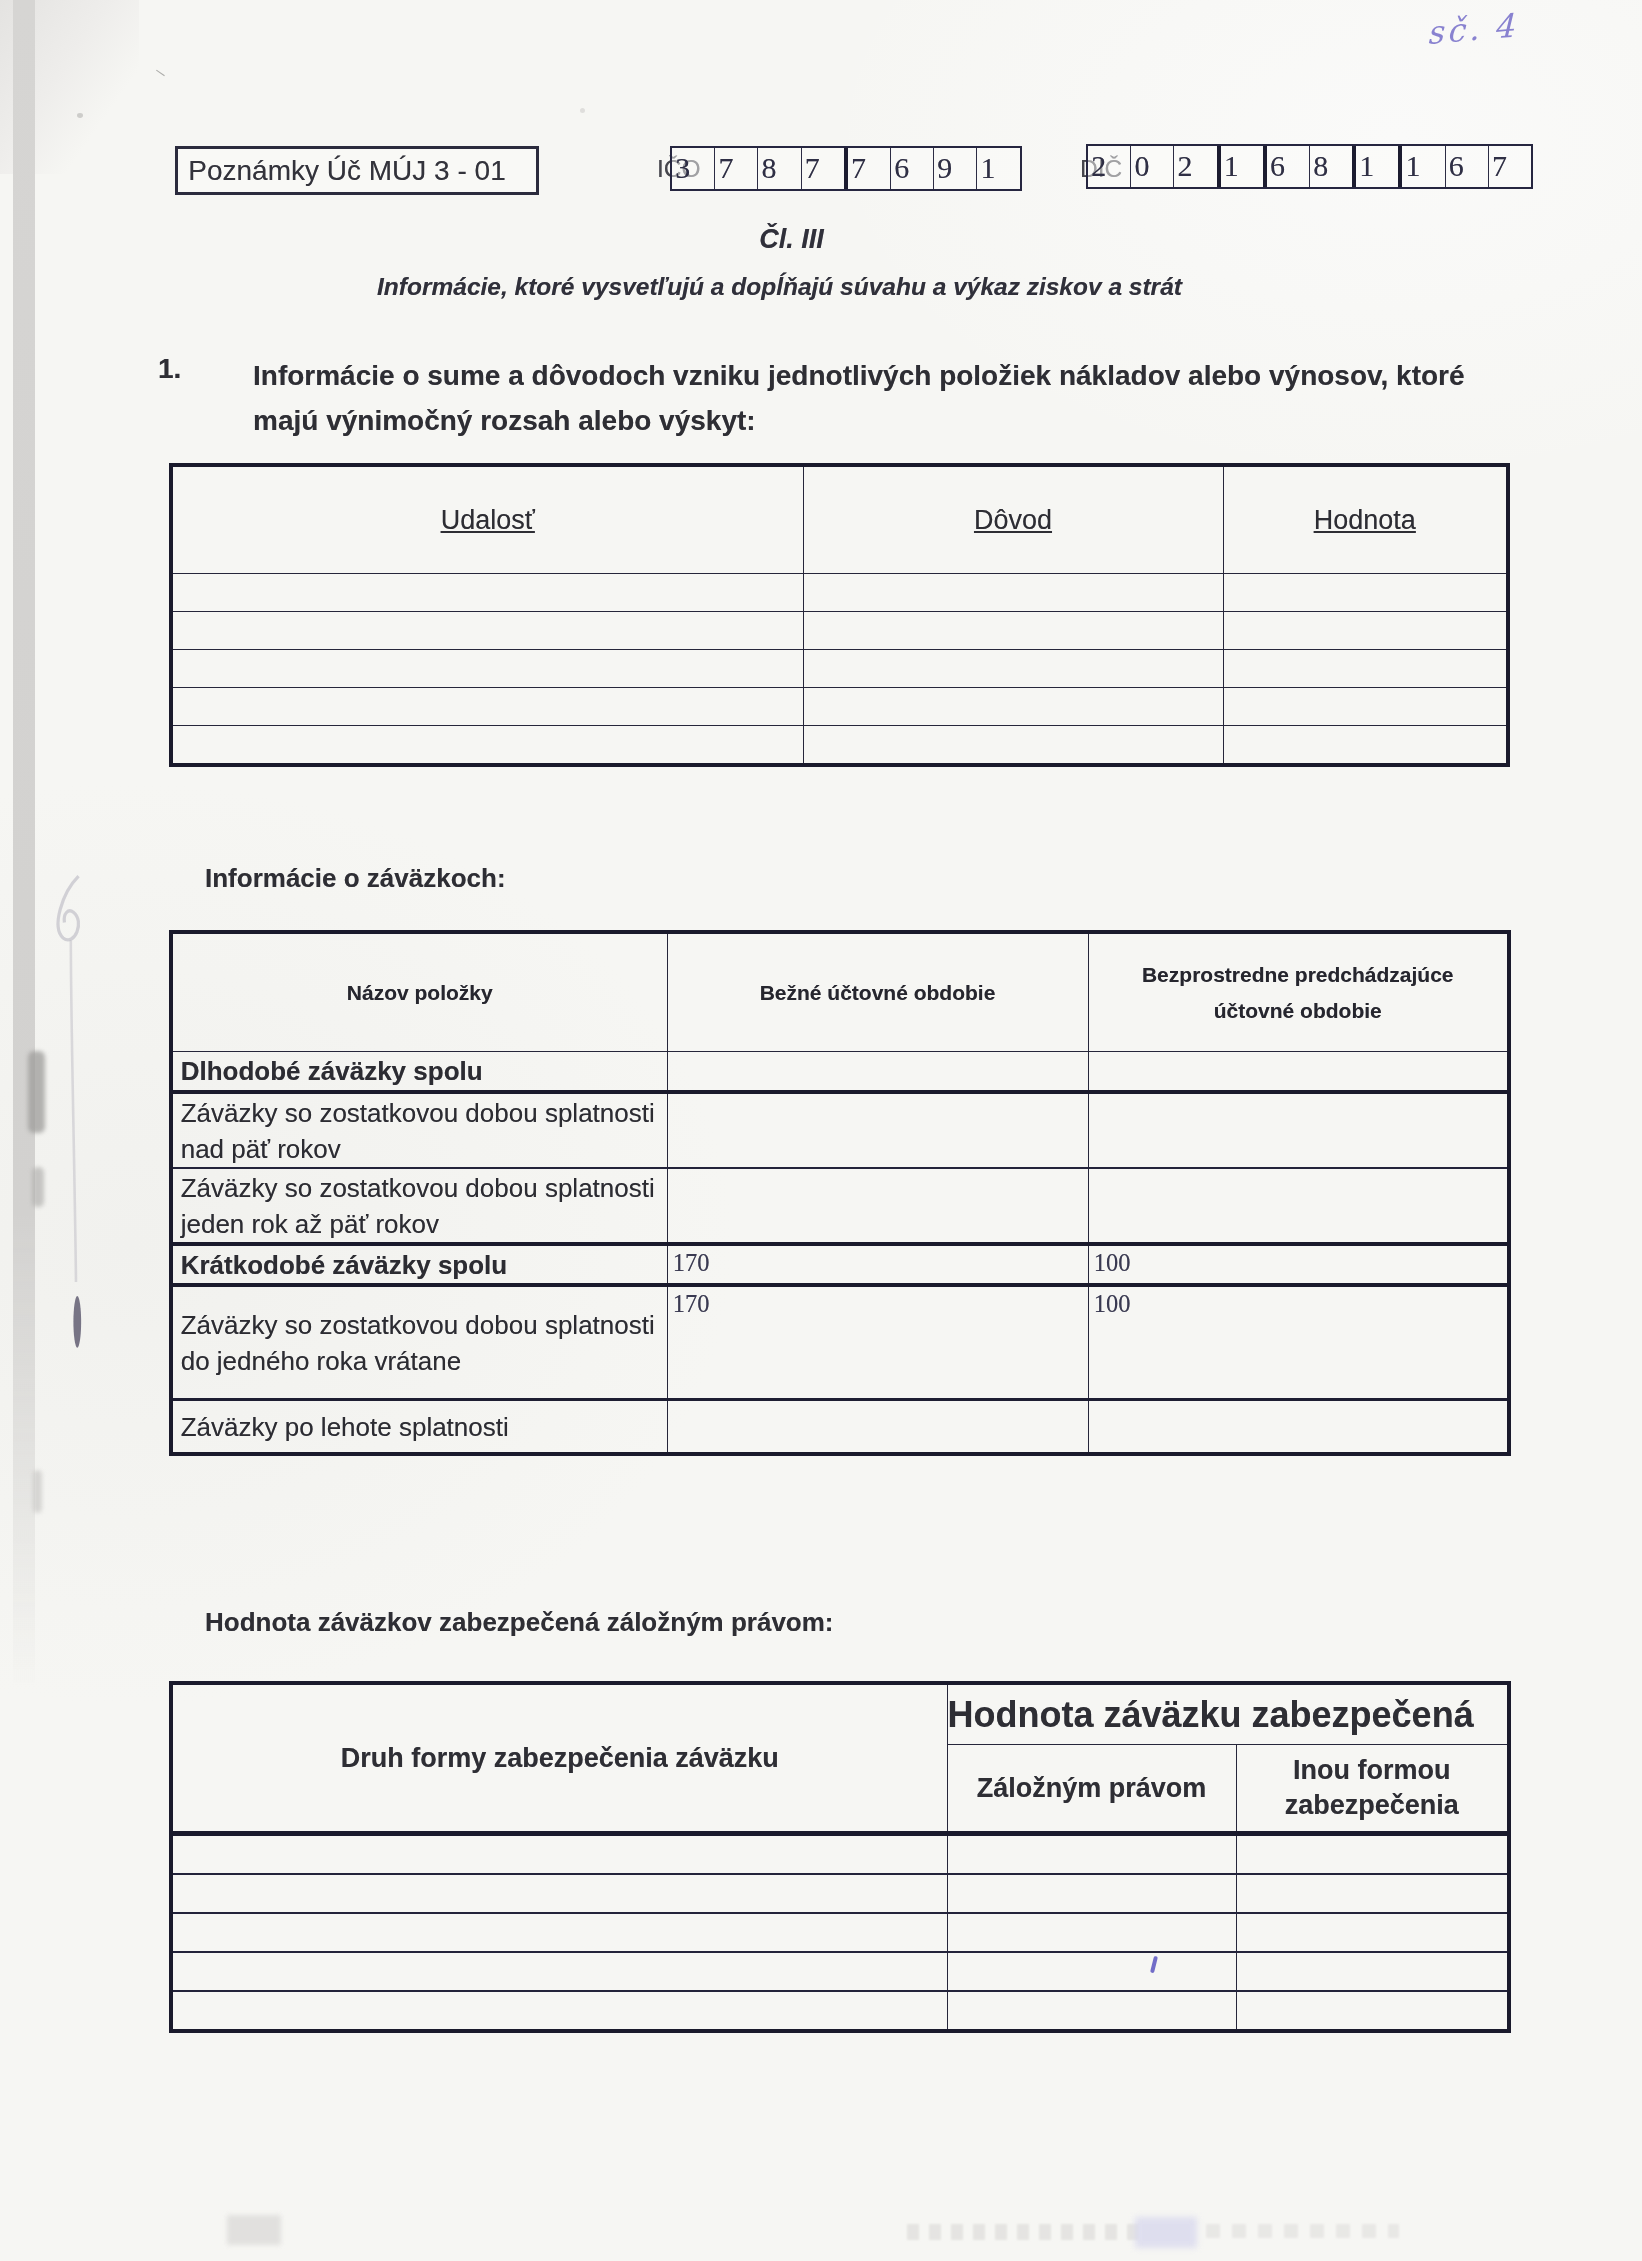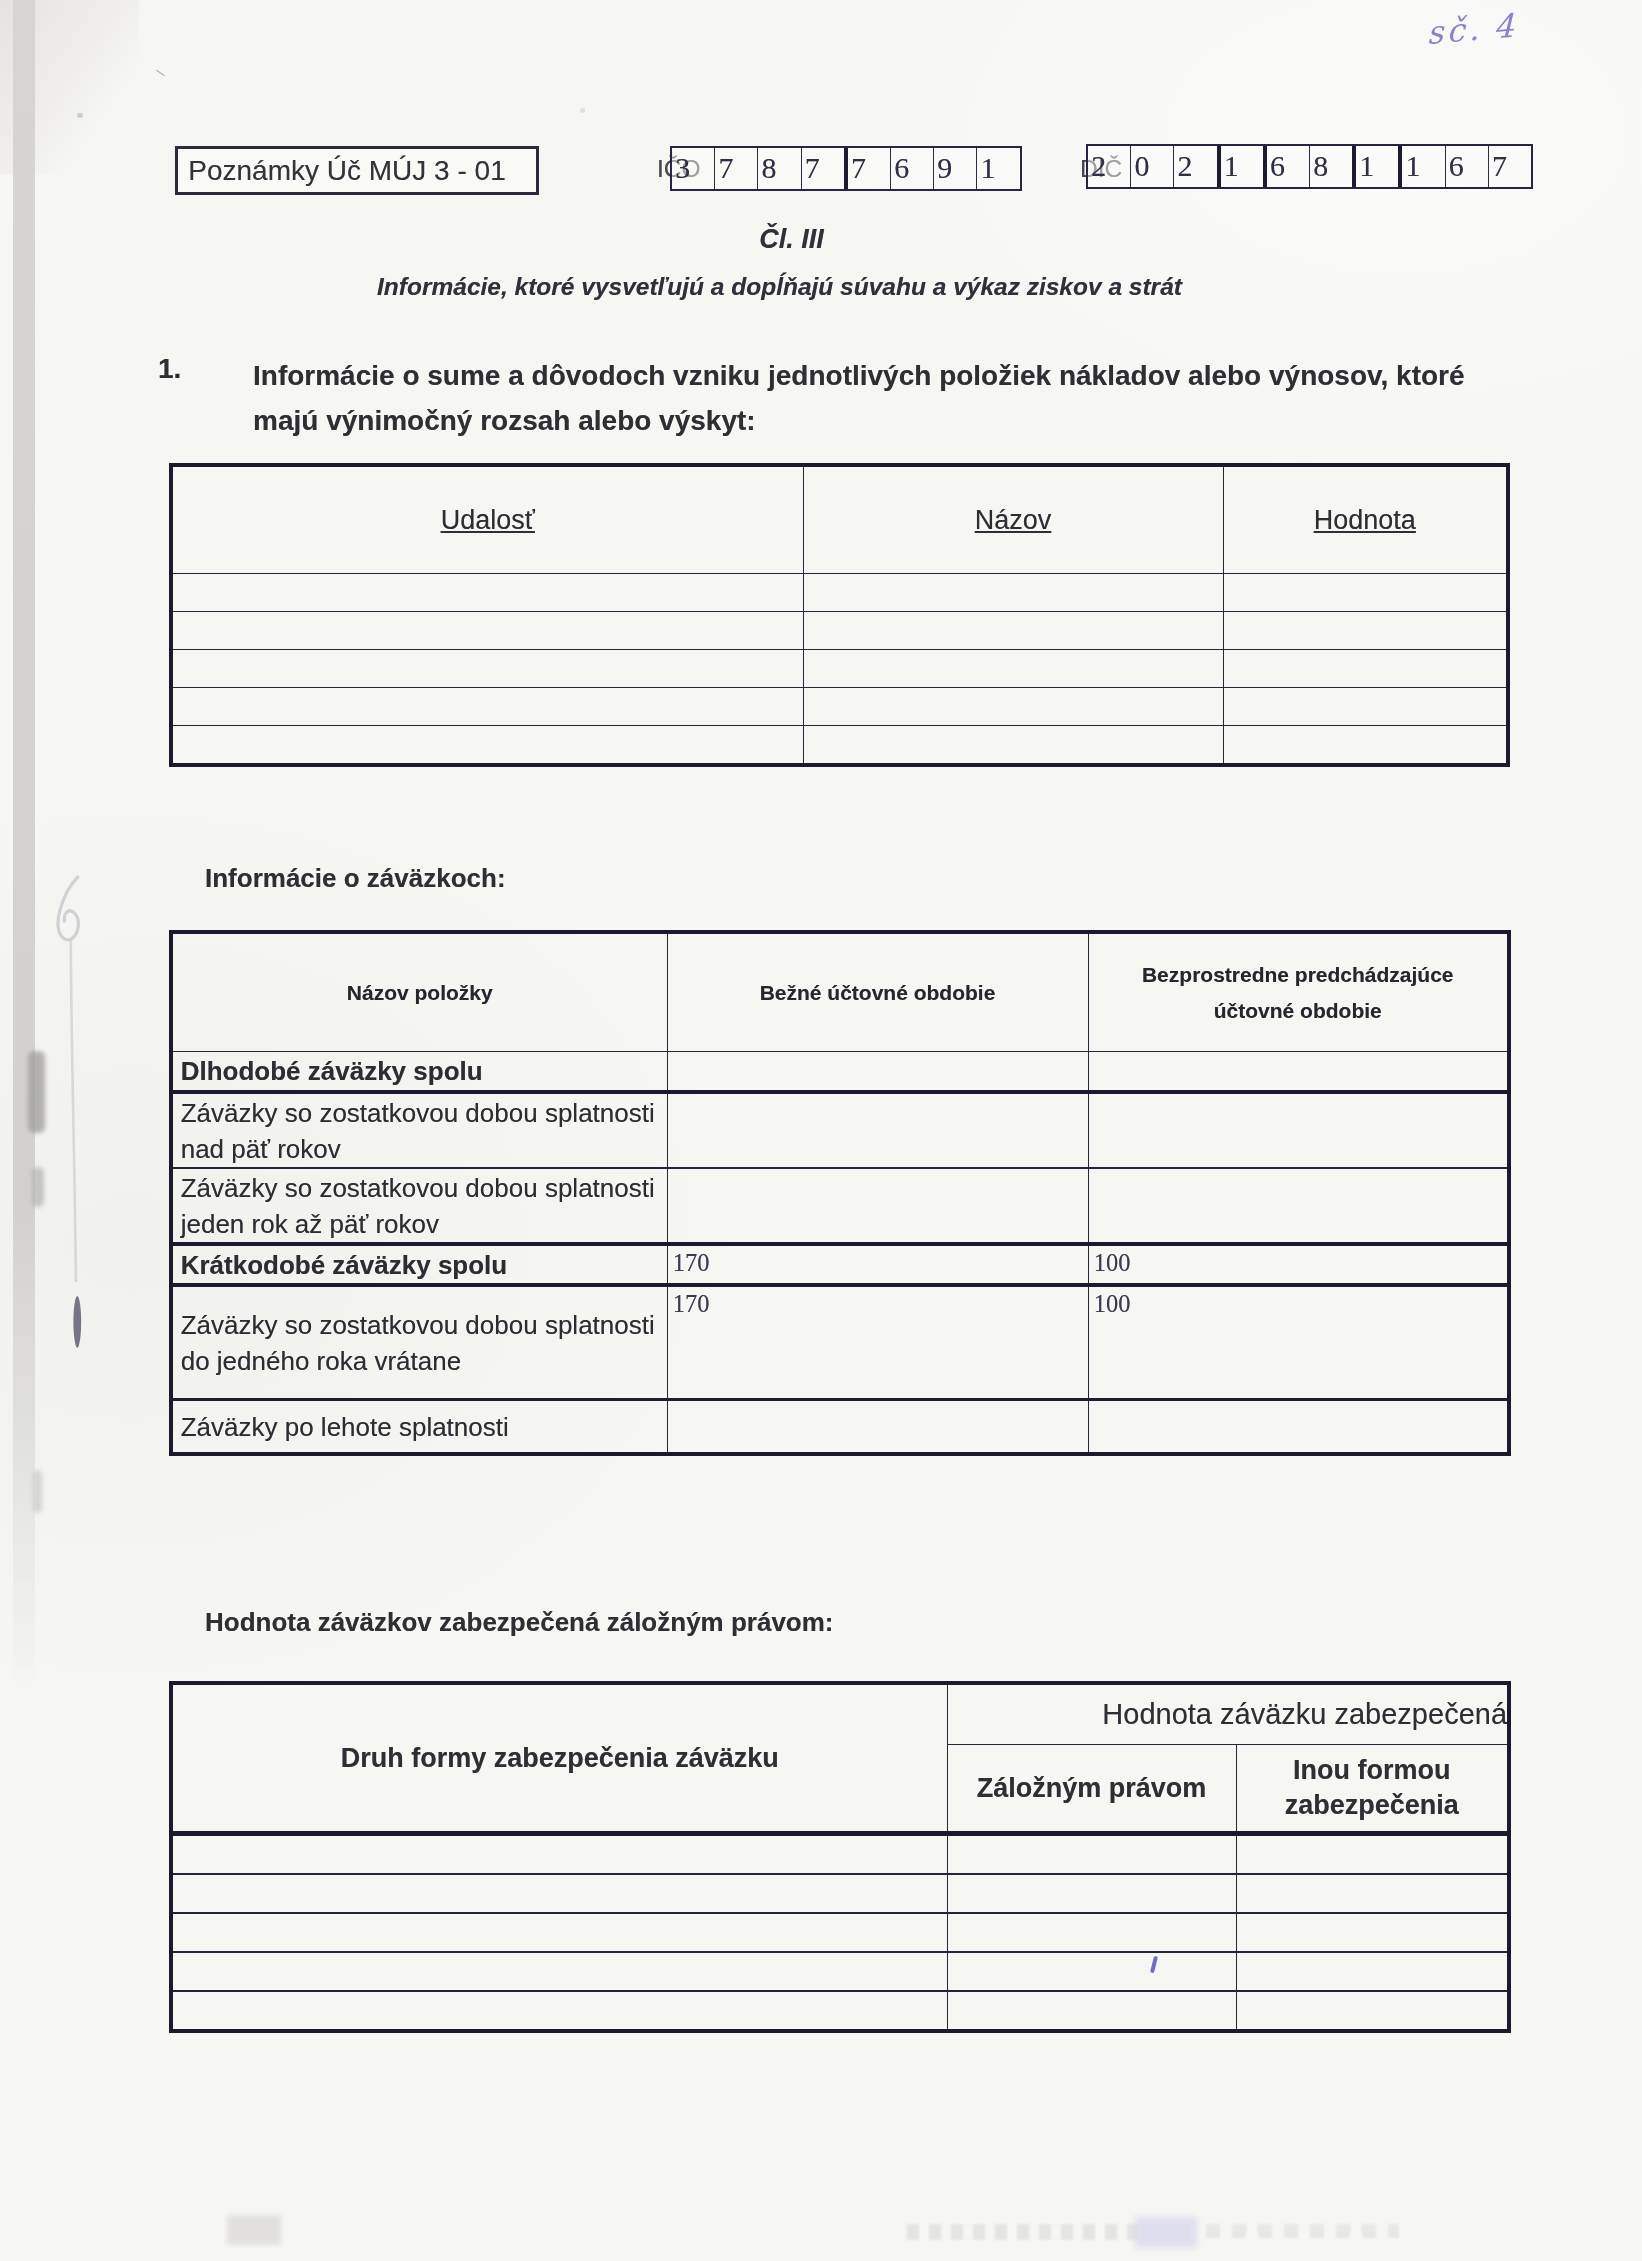--- a/index.html
+++ b/index.html
@@ -79,21 +79,21 @@
   .t2 td.lblb{ font-weight:bold; }
   td.valc{ vertical-align:top; text-align:left; }
   .val{ display:block; font-family:"Liberation Serif",serif; font-size:24.5px; color:#3a3a52; padding:2.6px 0 0 5.2px; line-height:28px;}
   .t2 tr.r1 td{ height:38px; border-bottom:4.5px solid #1a1a2c;margin-top:14px;}
   .t2 tr.r2 td{ height:73px; border-bottom:2.6px solid #23233a;}
   .t2 tr.r3 td{ height:73px; border-bottom:4.5px solid #1a1a2c;}
   .t2 tr.r4 td{ height:37px; border-bottom:4.5px solid #1a1a2c;}
   .t2 tr.r5 td{ height:111px; border-bottom:3.9px solid #1e1e32;}
   .t2 tr.r6 td{ height:51px; }
   .t3{ left:169px; top:1681px; width:1337px; }
-  .t3 .hA td{ height:59px; font-size:29px; font-weight:normal; text-align:right; vertical-align:middle;}
+  .t3 .hA td{ height:59px; font-size:36px; font-weight:bold; text-align:left; vertical-align:middle;}
   .t3 td.col1hdr{ font-size:27px; font-weight:bold; text-align:center; vertical-align:middle;
     border-bottom:5.2px solid #1a1a2c;}
   .t3 td.group{ border-bottom:1.9px solid #26263a; }
   .t3 .hB td{ height:86px; font-size:27px; font-weight:bold; text-align:center; vertical-align:middle;
     border-bottom:5.2px solid #1a1a2c; line-height:35px;}
   .t3 tr.r td{ height:37px; border-bottom:2.6px solid #23233a;}
   .t3 tr.r:last-child td{ border-bottom:1.9px solid #26263a; }
 </style>
 </head>
 <body>
@@ -155,21 +155,21 @@
 
   <table class="t t1">
     <colgroup>
         <col style="width:632px">
         <col style="width:420px">
         <col style="width:285px">
       </colgroup>
     <tbody>
         <tr>
       <th class="tx">Udalosť</th>
-      <th class="tx">Názov</th>
+      <th class="tx">Dôvod</th>
       <th class="tx">Hodnota</th>
     </tr>
     <tr class="r">
           <td></td>
           <td></td>
           <td></td>
         </tr>
     <tr class="r">
           <td></td>
           <td></td>

